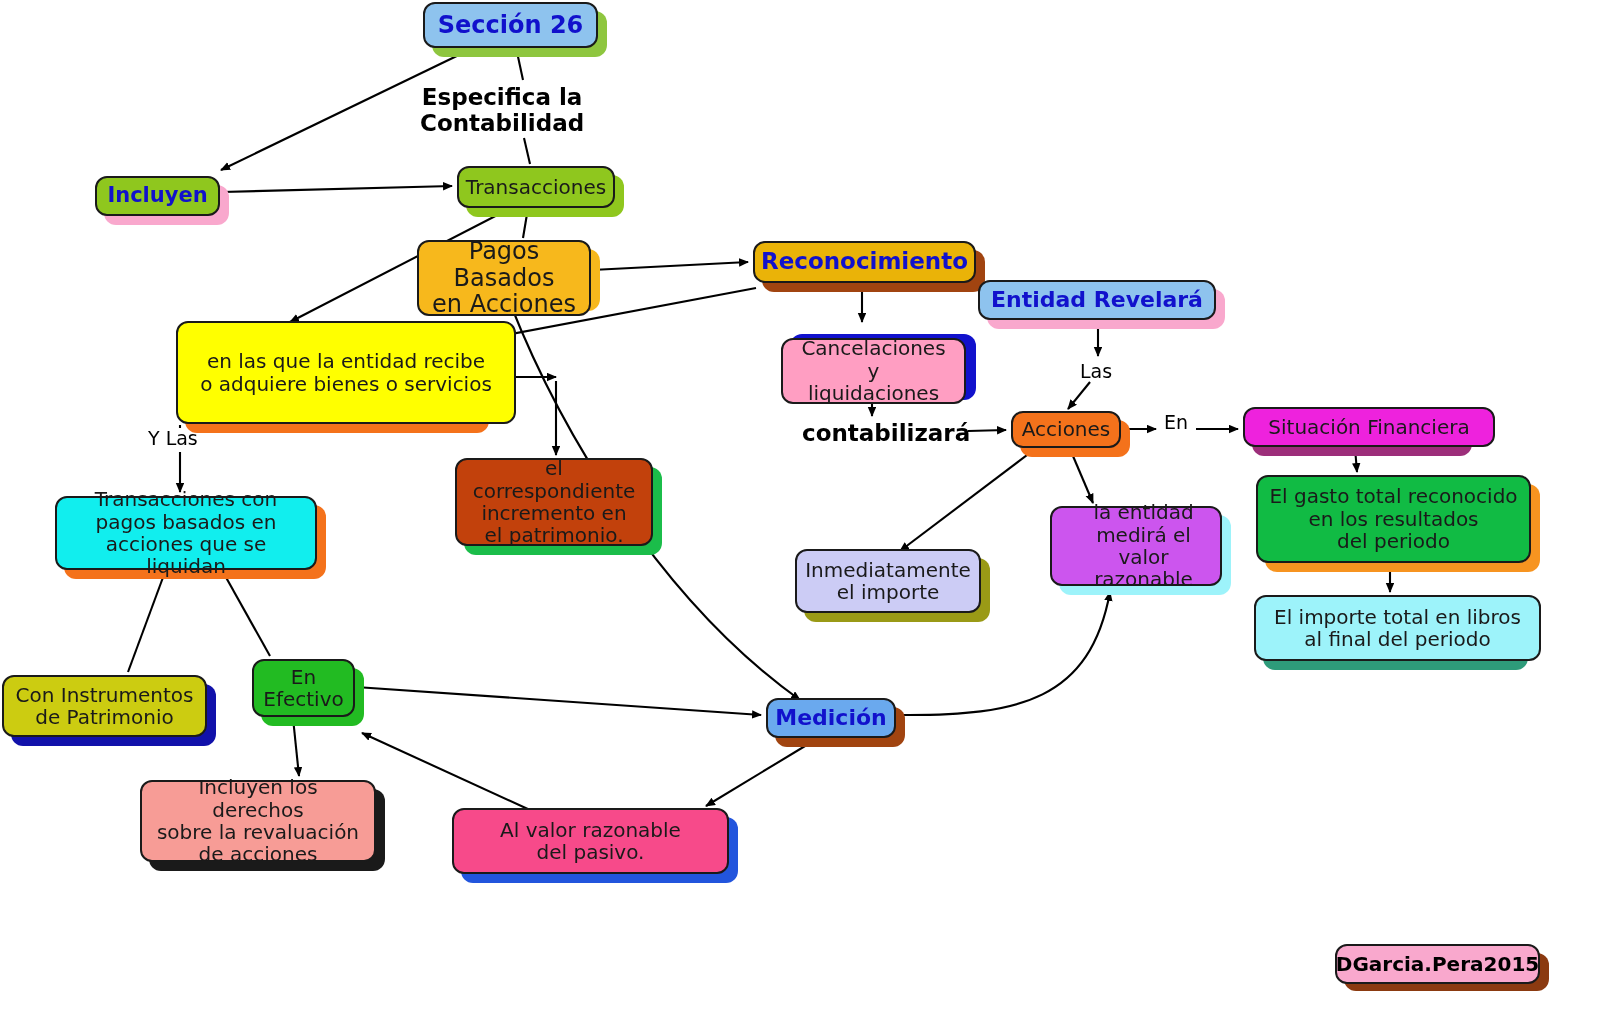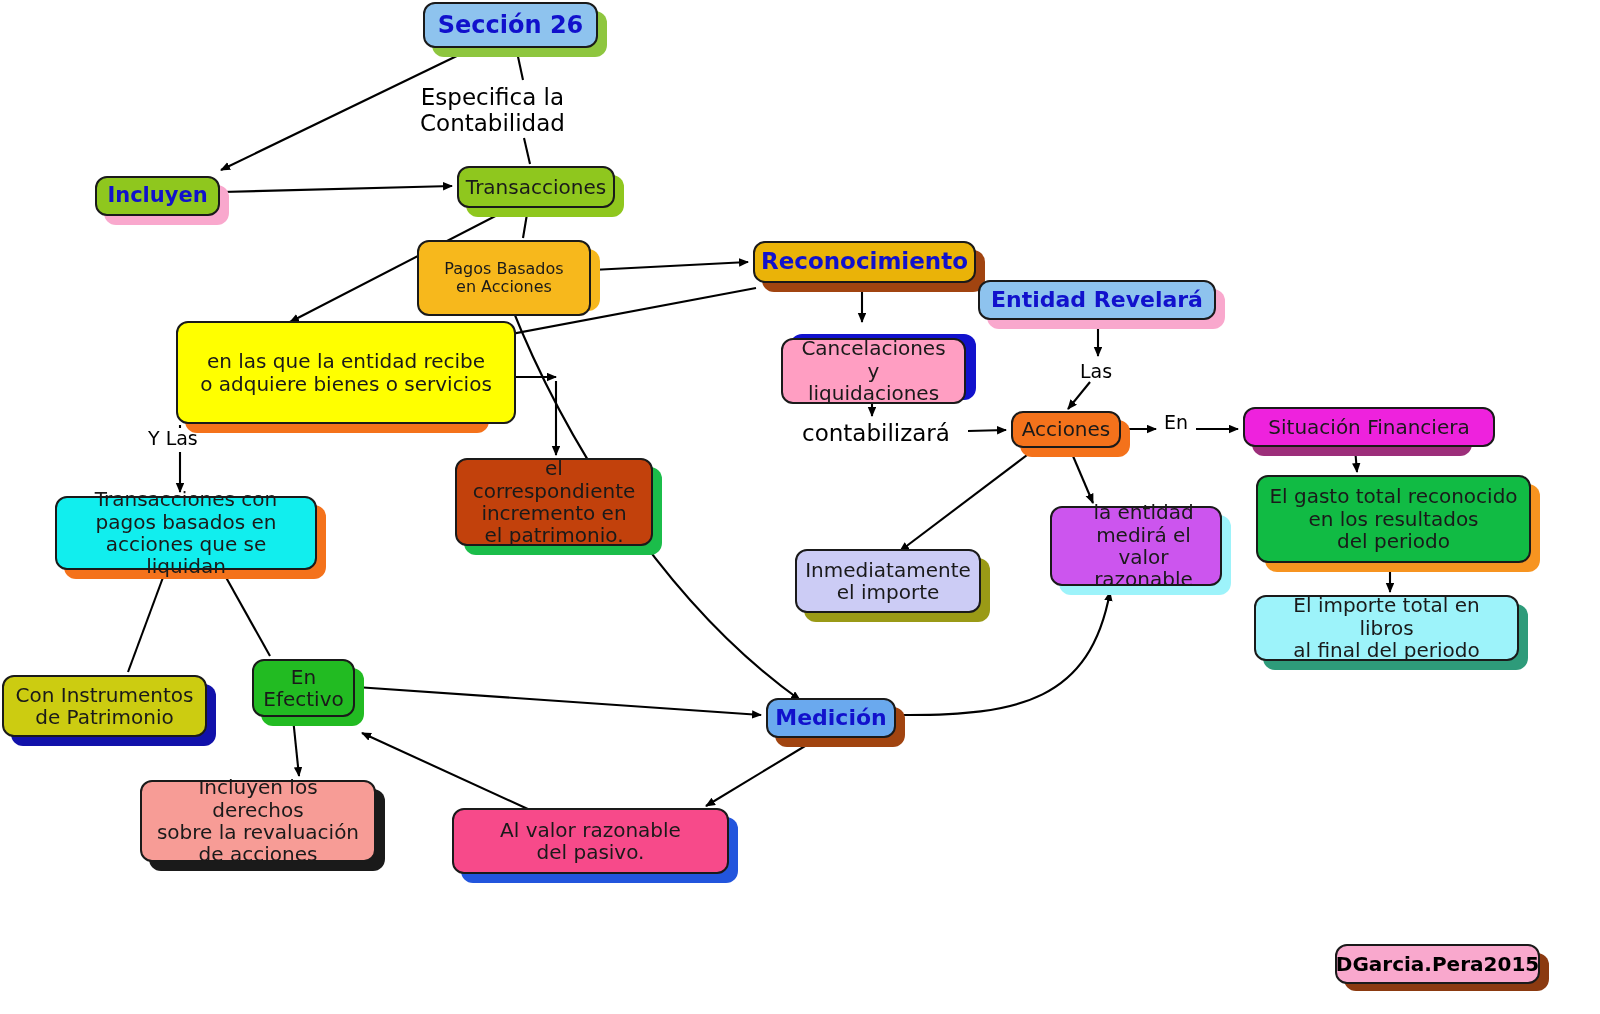--- a/index.html
+++ b/index.html
@@ -48,21 +48,21 @@
   .plainlabel {
     position: absolute;
     color: #000000;
     font-size: 19px;
     line-height: 1.15;
     text-align: center;
     white-space: pre-line;
     z-index: 4;
   }
   .plainlabel.bold {
-    font-weight: normal;
+    font-weight: bold;
     font-size: 23px;
   }
   .shadow {
     position: absolute;
     border-radius: 12px;
     z-index: 2;
   }
 </style>
 </head>
 <body>
@@ -139,21 +139,21 @@
   </svg>
 
   <div id="node-layer">
       <div class="shadow" style="left: 432px; top: 11px; width: 175px; height: 46px; background: rgb(142, 198, 63);"></div>
       <div class="node bold" style="left: 423px; top: 2px; width: 175px; height: 46px; background: rgb(142, 195, 238); font-size: 24px;">Sección 26</div>
       <div class="shadow" style="left: 104px; top: 185px; width: 125px; height: 40px; background: rgb(249, 168, 205);"></div>
       <div class="node bold" style="left: 95px; top: 176px; width: 125px; height: 40px; background: rgb(143, 199, 30); font-size: 21px;">Incluyen</div>
       <div class="shadow" style="left: 466px; top: 175px; width: 158px; height: 42px; background: rgb(143, 199, 30);"></div>
       <div class="node" style="left: 457px; top: 166px; width: 158px; height: 42px; background: rgb(143, 199, 30); font-size: 20px;">Transacciones</div>
       <div class="shadow" style="left: 426px; top: 249px; width: 174px; height: 62px; background: rgb(247, 184, 28);"></div>
-      <div class="node" style="left: 417px; top: 240px; width: 174px; height: 76px; background: rgb(247, 184, 28); font-size: 16px;">Pagos Basados
+      <div class="node" style="left: 417px; top: 240px; width: 174px; height: 76px; background: rgb(247, 184, 28); font-size: 24px;">Pagos Basados
 en Acciones</div>
       <div class="shadow" style="left: 762px; top: 250px; width: 223px; height: 42px; background: rgb(161, 68, 16);"></div>
       <div class="node bold" style="left: 753px; top: 241px; width: 223px; height: 42px; background: #eab308; font-size: 23px;">Reconocimiento</div>
       <div class="shadow" style="left: 987px; top: 289px; width: 238px; height: 40px; background: rgb(249, 168, 205);"></div>
       <div class="node bold" style="left: 978px; top: 280px; width: 238px; height: 40px; background: rgb(142, 195, 238); font-size: 22px;">Entidad Revelará</div>
       <div class="shadow" style="left: 790px; top: 334px; width: 186px; height: 66px; background: rgb(17, 17, 204);"></div>
       <div class="node" style="left: 781px; top: 325px; width: 185px; height: 66px; background: rgb(255, 158, 194); font-size: 20px; margin-top: 13px;">Cancelaciones y
 liquidaciones</div>
       <div class="shadow" style="left: 185px; top: 330px; width: 304px; height: 103px; background: rgb(244, 114, 27);"></div>
       <div class="node" style="left: 176px; top: 321px; width: 340px; height: 103px; background: rgb(255, 255, 0); font-size: 20px;">en las que la entidad recibe
@@ -164,21 +164,21 @@
 el patrimonio.</div>
       <div class="shadow" style="left: 1020px; top: 420px; width: 110px; height: 37px; background: rgb(244, 114, 27);"></div>
       <div class="node" style="left: 1011px; top: 411px; width: 110px; height: 37px; background: rgb(244, 114, 27); font-size: 20px;">Acciones</div>
       <div class="shadow" style="left: 1252px; top: 416px; width: 220px; height: 40px; background: rgb(156, 46, 122);"></div>
       <div class="node" style="left: 1243px; top: 407px; width: 252px; height: 40px; background: rgb(238, 34, 221); font-size: 20px;">Situación Financiera</div>
       <div class="shadow" style="left: 1265px; top: 484px; width: 275px; height: 88px; background: rgb(247, 148, 32);"></div>
       <div class="node" style="left: 1256px; top: 475px; width: 275px; height: 88px; background: rgb(17, 187, 68); font-size: 20px;">El gasto total reconocido
 en los resultados
 del periodo</div>
       <div class="shadow" style="left: 1263px; top: 604px; width: 265px; height: 66px; background: rgb(46, 155, 122);"></div>
-      <div class="node" style="left: 1254px; top: 595px; width: 265px; height: 66px; background: rgb(157, 243, 250); font-size: 20px;">El importe total en libros
+      <div class="node" style="left: 1254px; top: 595px; width: 287px; height: 66px; background: rgb(157, 243, 250); font-size: 20px;">El importe total en libros
 al final del periodo</div>
       <div class="shadow" style="left: 804px; top: 558px; width: 186px; height: 64px; background: rgb(154, 154, 22);"></div>
       <div class="node" style="left: 795px; top: 549px; width: 186px; height: 64px; background: rgb(204, 204, 245); font-size: 20px;">Inmediatamente
 el importe</div>
       <div class="shadow" style="left: 1059px; top: 515px; width: 172px; height: 80px; background: rgb(157, 243, 250);"></div>
       <div class="node" style="left: 1050px; top: 506px; width: 172px; height: 80px; background: rgb(204, 85, 238); font-size: 20px; padding-left: 25px;">la entidad
 medirá el valor
 razonable</div>
       <div class="shadow" style="left: 64px; top: 505px; width: 262px; height: 74px; background: rgb(244, 114, 27);"></div>
       <div class="node" style="left: 55px; top: 496px; width: 262px; height: 74px; background: rgb(17, 238, 238); font-size: 20px;">Transacciones con

